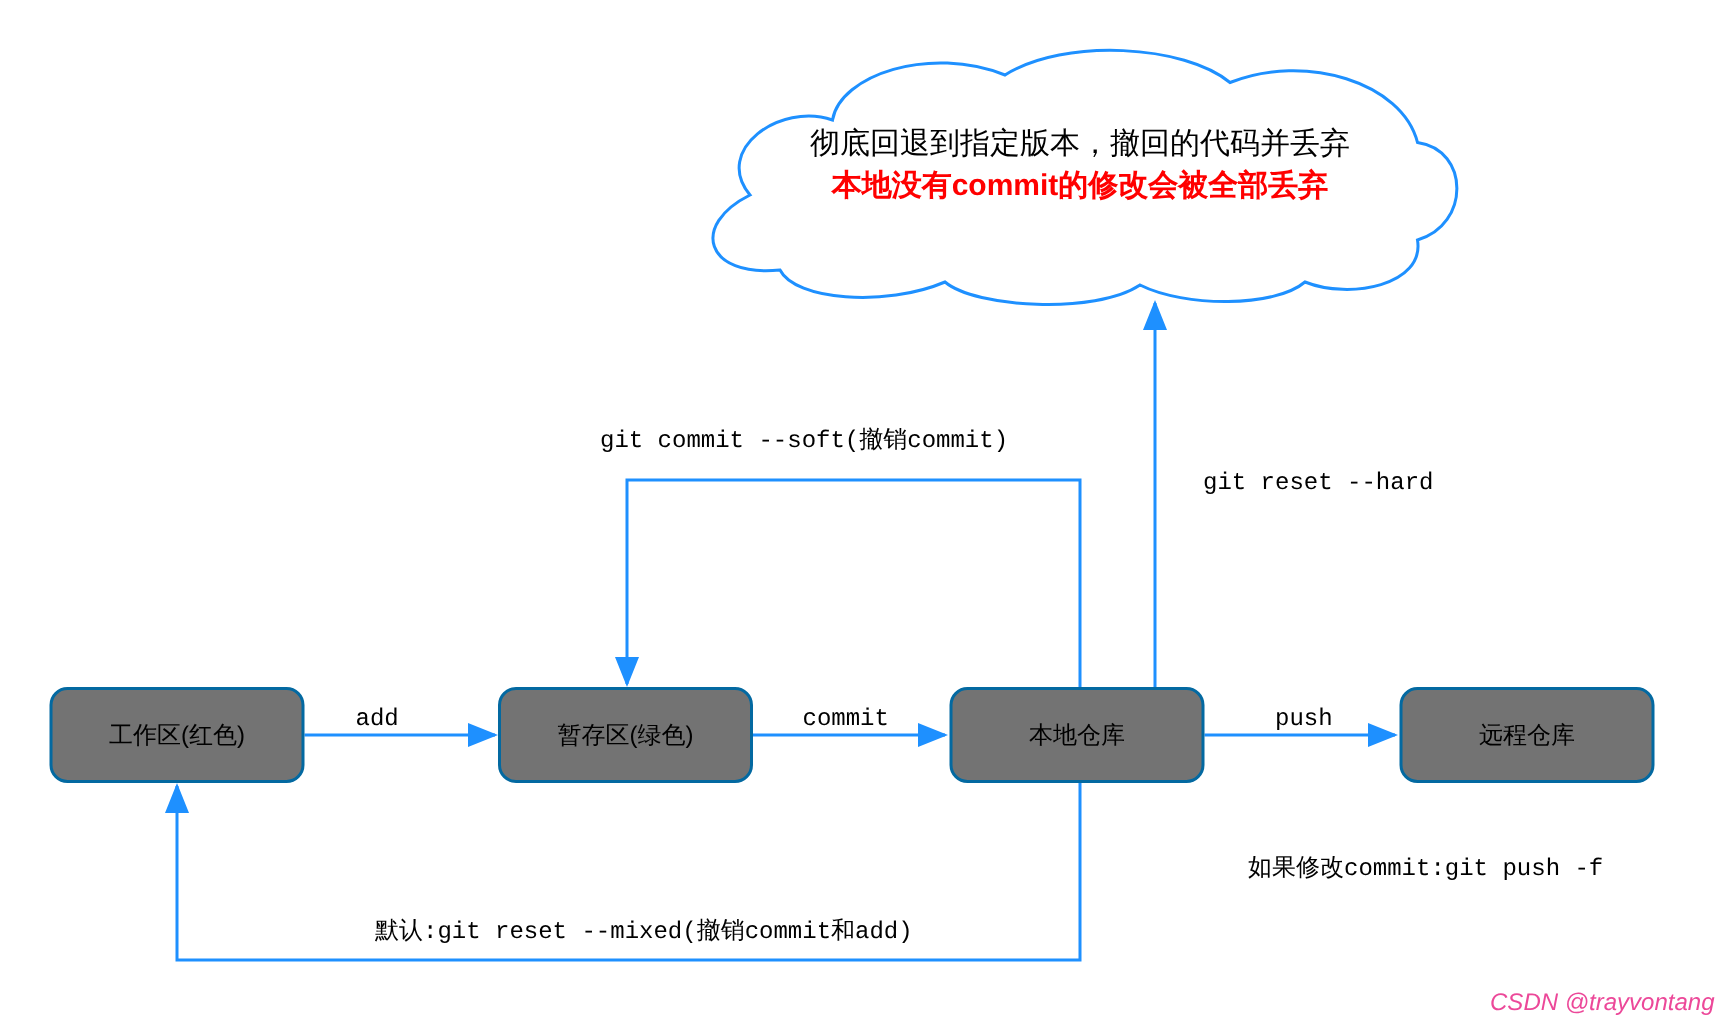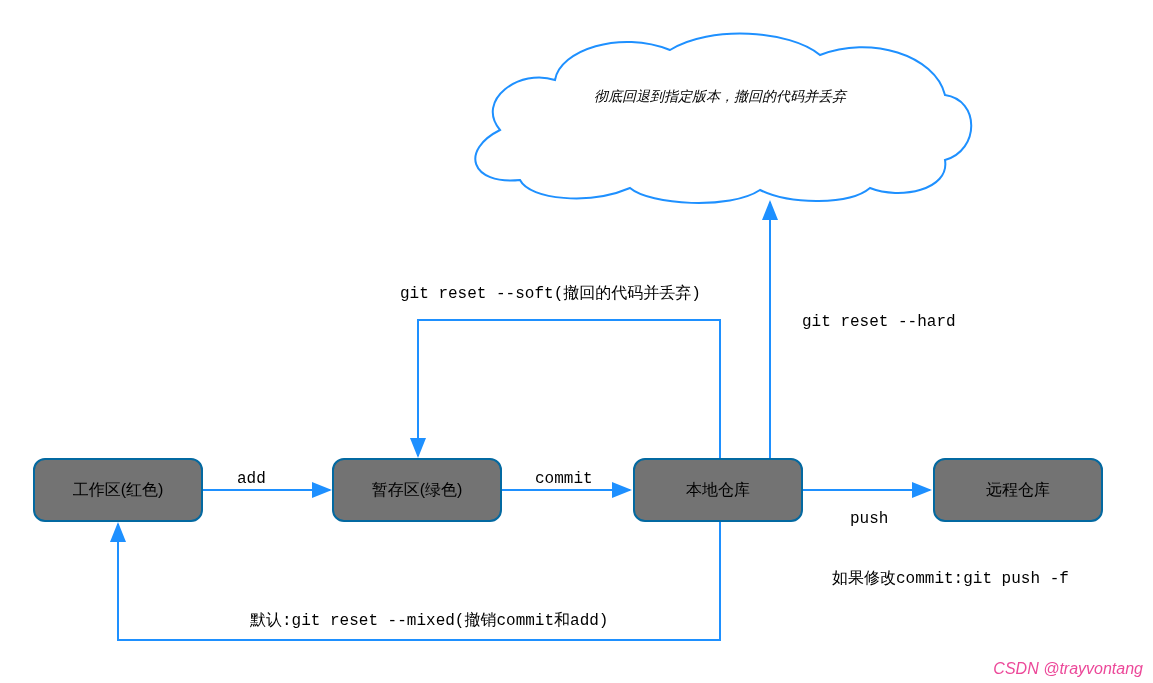--- a/index.html
+++ b/index.html
@@ -26,23 +26,22 @@
       font-size: 16px;
       font-family: "Courier New", monospace;
       white-space: nowrap;
     }
     .cloud-text {
       position: absolute;
       left: 535px;
       top: 82px;
       width: 370px;
       text-align: center;
-      font-size: 14px;
+      font-size: 20px;
       line-height: 28px;
-      font-style: italic;
     }
     .cloud-text .red { color: #ff0000; font-weight: bold; }
     .watermark {
       position: absolute;
       right: 10px;
       bottom: 5px;
       color: #ec4899;
       font-size: 16px;
       font-style: italic;
       font-family: Arial, sans-serif;
@@ -80,43 +79,44 @@
 
   <path d="M 720 458 L 720 320 L 418 320 L 418 456" fill="none" stroke="#1E90FF" stroke-width="2" marker-end="url(#arrowhead)"></path>
 
   <path d="M 720 522 L 720 640 L 118 640 L 118 524" fill="none" stroke="#1E90FF" stroke-width="2" marker-end="url(#arrowhead)"></path>
 
   <line x1="770" y1="458" x2="770" y2="202" stroke="#1E90FF" stroke-width="2" marker-end="url(#arrowhead)"></line>
 </svg>
 
 <div class="cloud-text">
   <span>彻底回退到指定版本，撤回的代码并丢弃</span><br>
+  <span class="red">本地没有commit的修改会被全部丢弃</span>
 </div>
 
 <div class="box" style="left:33px; top:458px; width:170px; height:64px;">
   <span>工作区(红色)</span>
 </div>
 
 <div class="box" style="left:332px; top:458px; width:170px; height:64px;justify-content:center;">
   <span>暂存区(绿色)</span>
 </div>
 
 <div class="box" style="left:633px; top:458px; width:170px; height:64px;">
   <span>本地仓库</span>
 </div>
 
 <div class="box" style="left:933px; top:458px; width:170px; height:64px;">
   <span>远程仓库</span>
 </div>
 
 <div class="label" style="left:237px; top:470px;">add</div>
 <div class="label" style="left:535px; top:470px;">commit</div>
-<div class="label" style="left:850px; top:470px;margin-top:40px;">push</div>
+<div class="label" style="left:850px; top:470px;">push</div>
 
-<div class="label" style="left:400px; top:283px;">git reset --soft(撤回的代码并丢弃)</div>
+<div class="label" style="left:400px; top:283px;">git commit --soft(撤销commit)</div>
 
 <div class="label" style="left:802px; top:313px;">git reset --hard</div>
 
 <div class="label" style="left:250px; top:610px;">默认:git reset --mixed(撤销commit和add)</div>
 
 <div class="label" style="left:832px; top:568px;">如果修改commit:git push -f</div>
 
 <div class="watermark">CSDN @trayvontang</div>
 
 </body></html>

